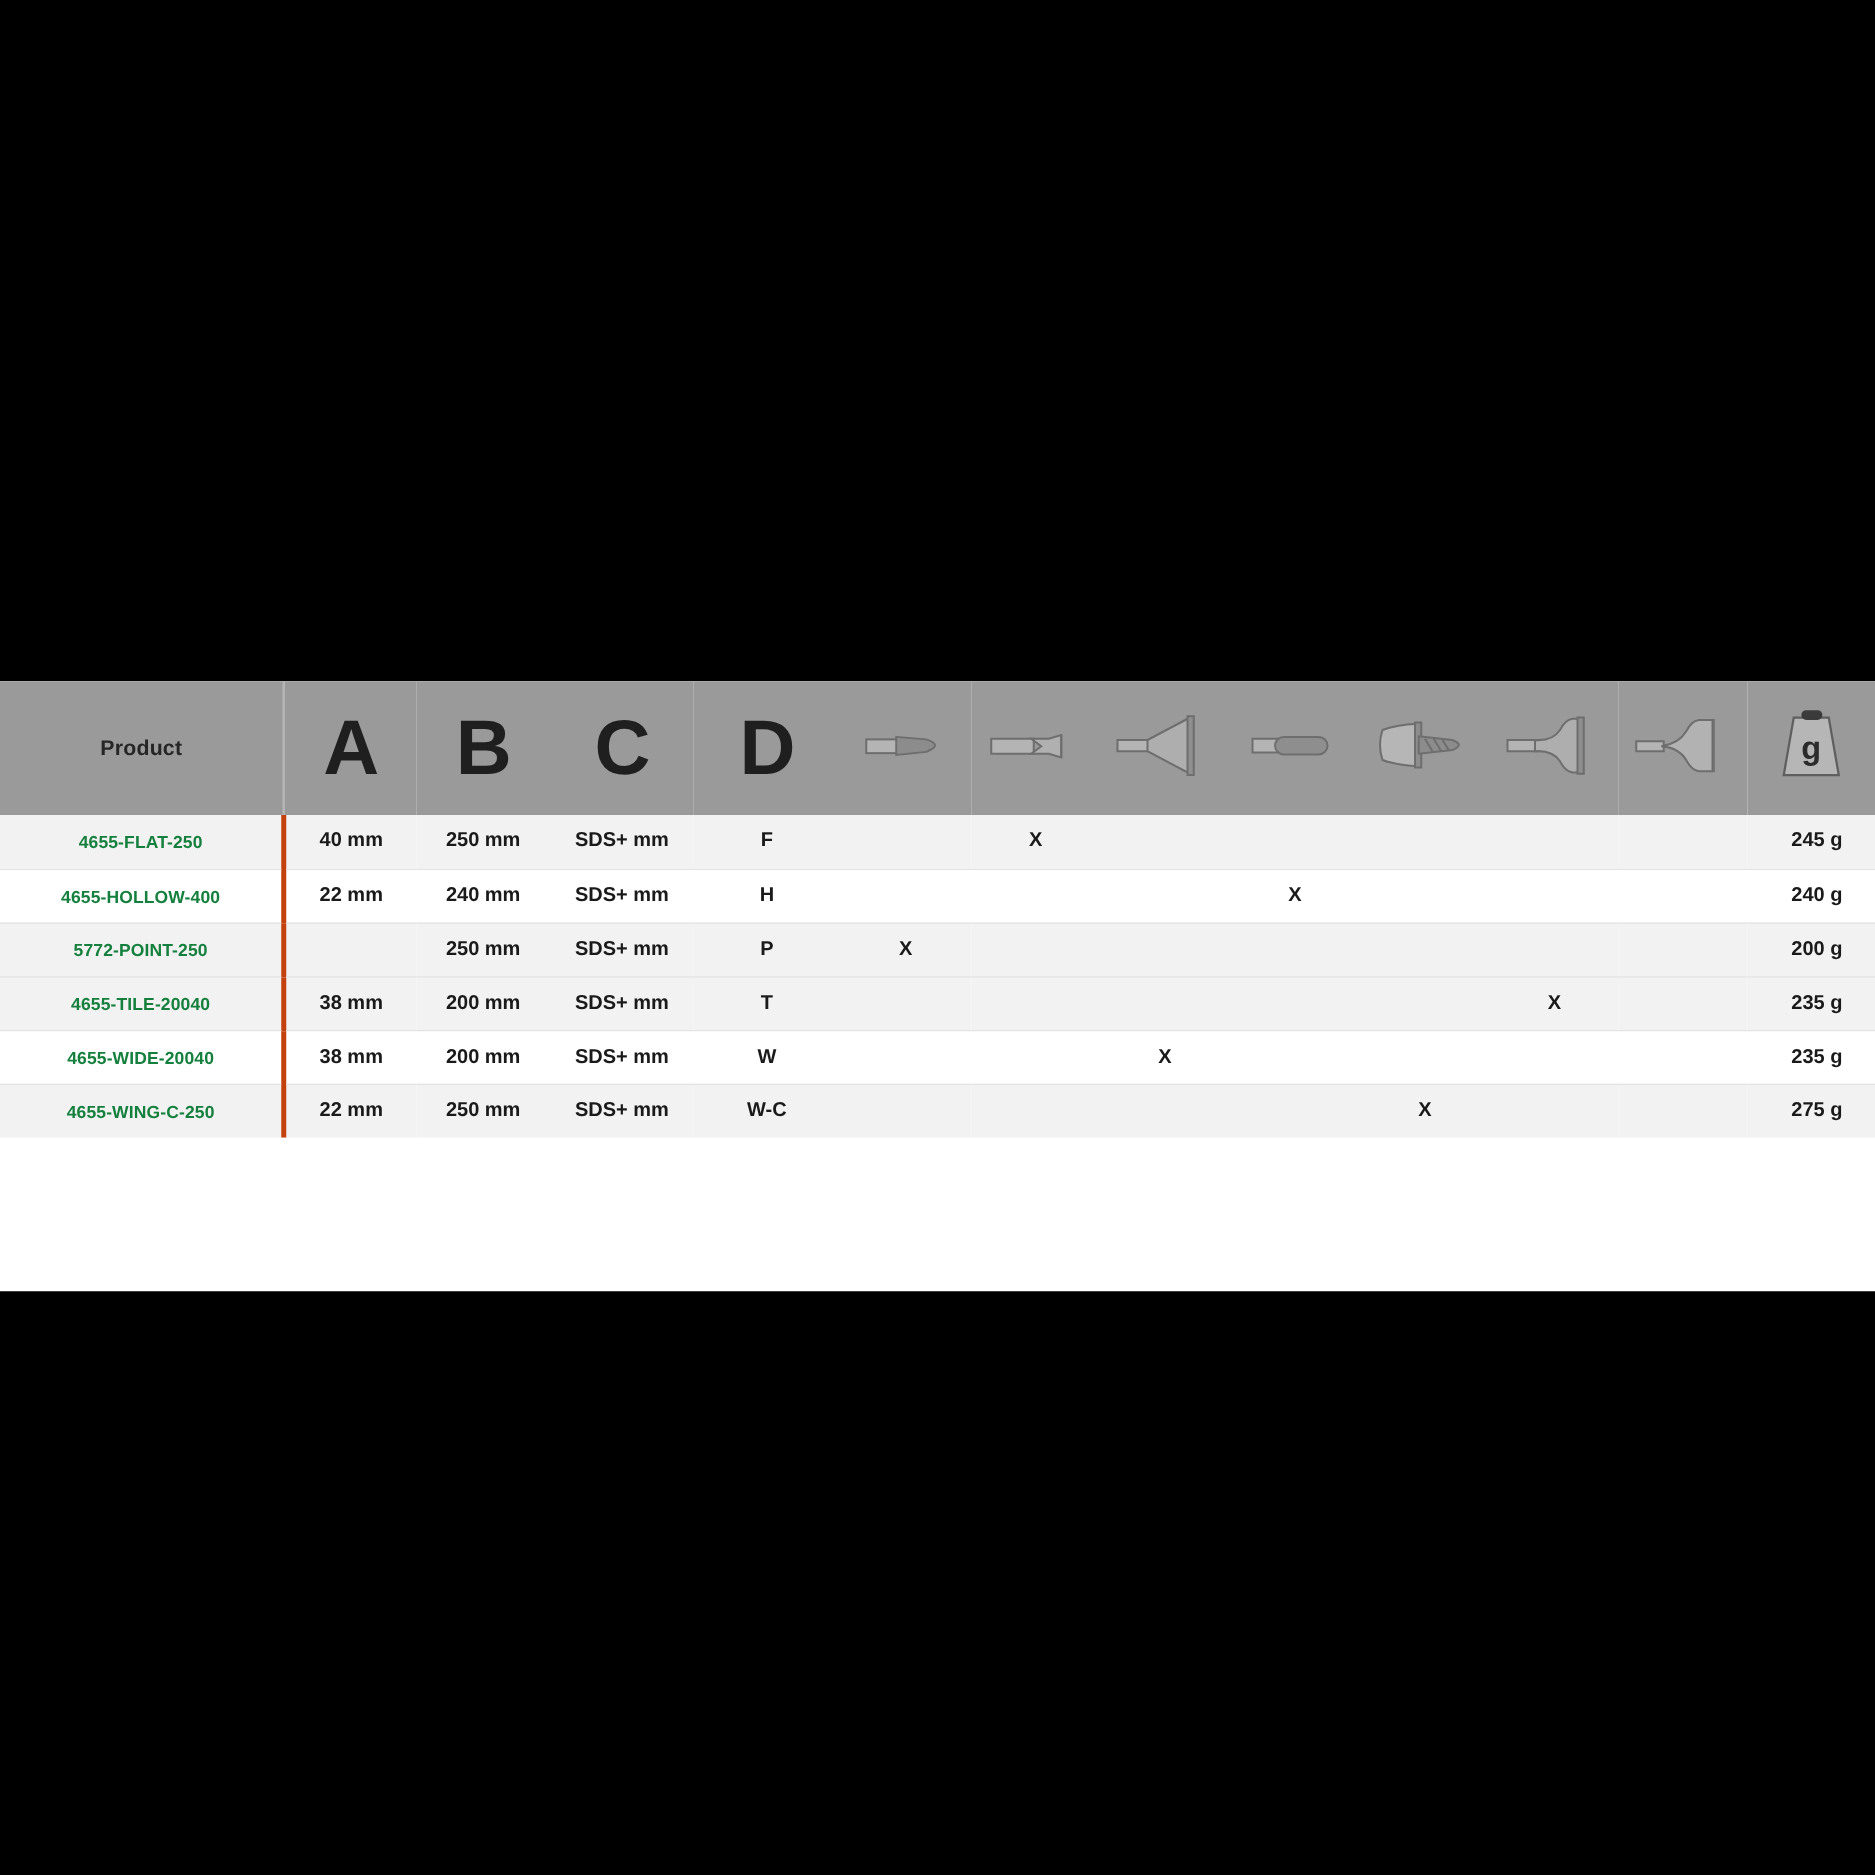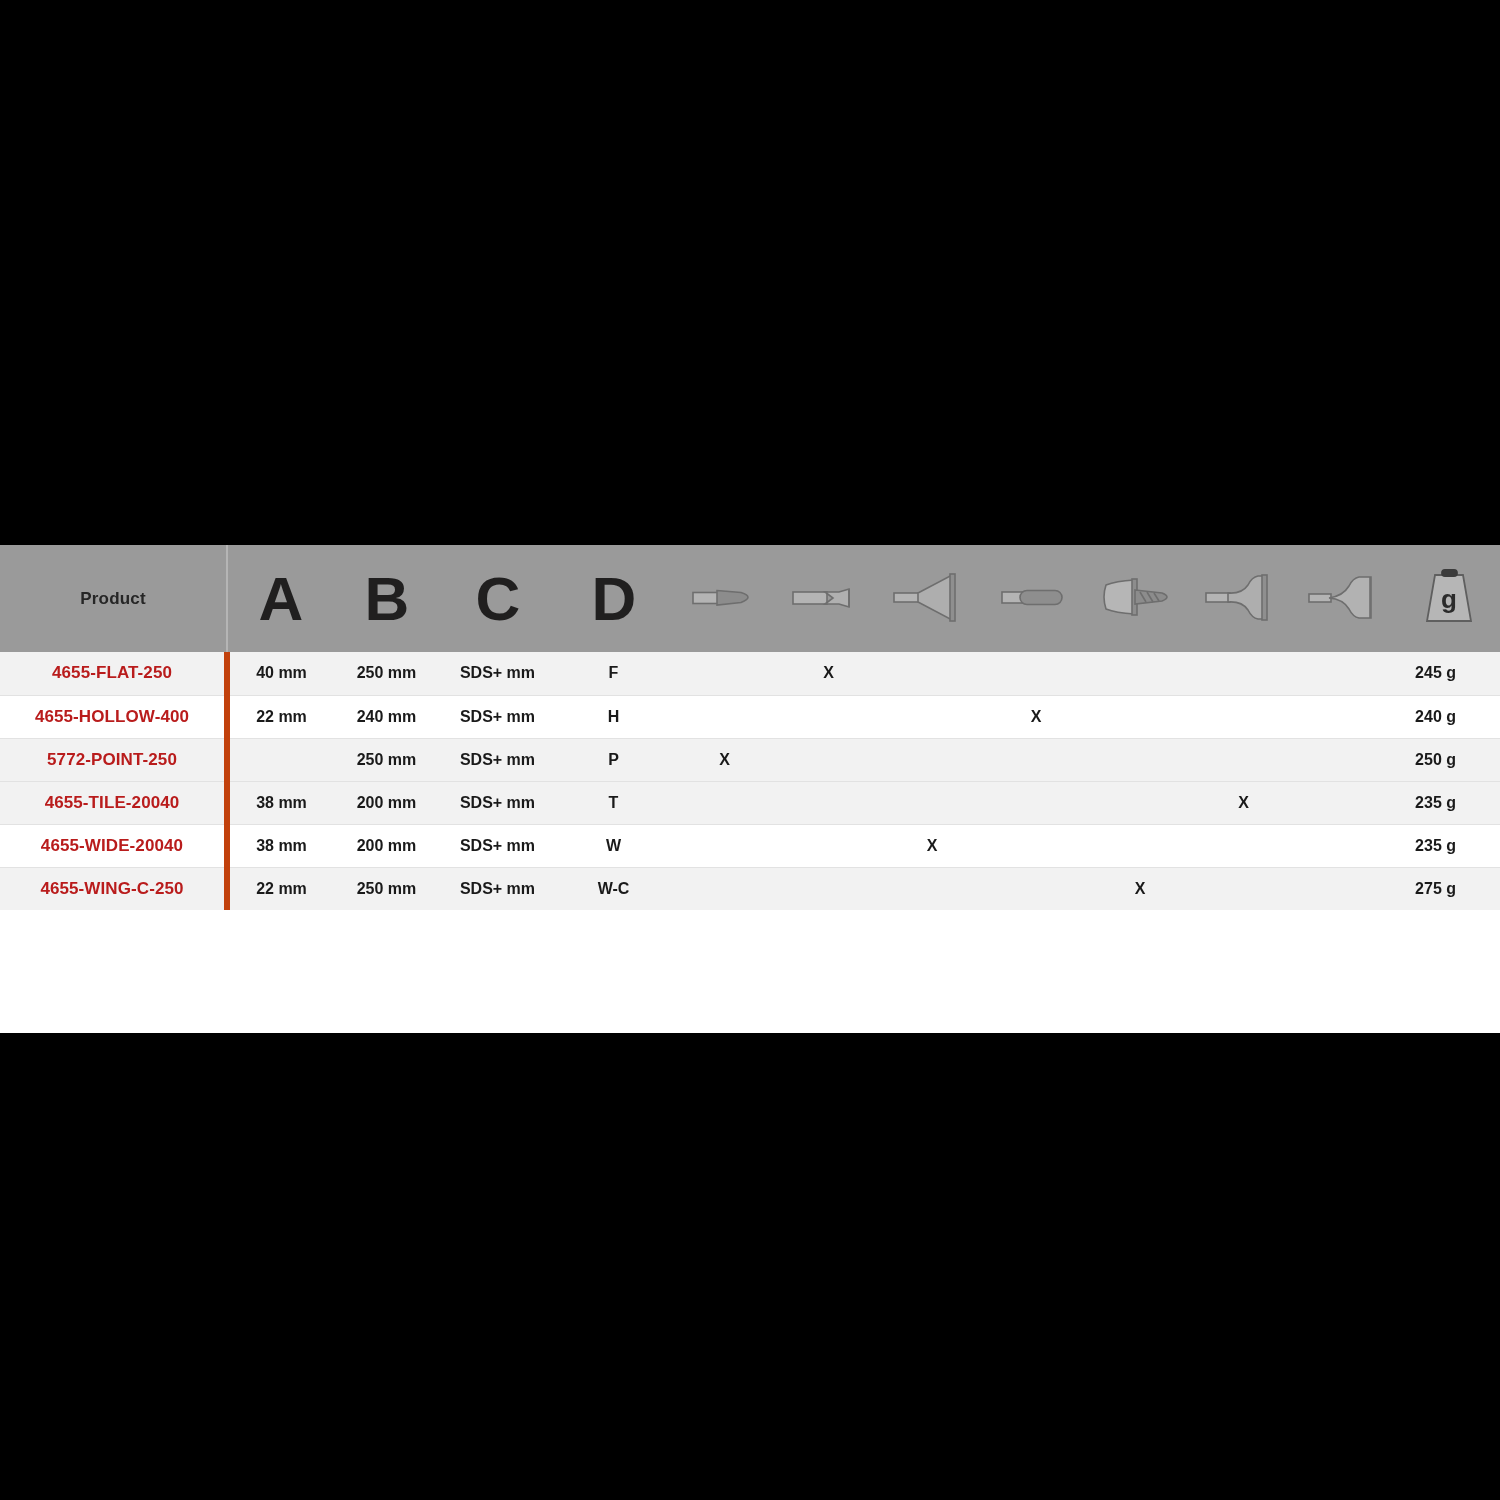--- a/index.html
+++ b/index.html
@@ -84,34 +84,34 @@
     padding: 0;
     margin: 0;
     vertical-align: middle;
     font-size: 16px;
     font-weight: bold;
     color: #1a1a1a;
     text-align: center;
     border-top: 1px solid #e2e2e2;
   }
   tbody td.product {
-    color: #b91c1c;
-    font-size: 17px;
-    font-weight: bold;
-    border-right: 6px solid #c2410c;
+    color: #15803d;
+    font-size: 14px;
+    font-weight: bold;
+    border-right: 4px solid #c2410c;
     letter-spacing: 0.1px;
   }
   tbody td.mark {
     font-size: 16px;
     font-weight: bold;
     color: #1a1a1a;
   }
   tbody td.weight {
     text-align: right;
-    padding-right: 44px;
+    padding-right: 26px;
     font-size: 16px;
   }
   tbody tr:first-child td { border-top: none; }
 </style>
 </head>
 <body>
 
 <div id="stage">
   <div class="table-wrap">
     <table class="spec">
@@ -273,21 +273,21 @@
             <td>250 mm</td>
             <td>SDS+ mm</td>
             <td>P</td>
             <td class="mark">X</td>
             <td class="mark"></td>
             <td class="mark"></td>
             <td class="mark"></td>
             <td class="mark"></td>
             <td class="mark"></td>
             <td class="mark"></td>
-            <td class="weight">250 g</td>
+            <td class="weight">200 g</td>
           </tr>
           <tr class="odd">
             <td class="product">4655-TILE-20040</td>
             <td>38 mm</td>
             <td>200 mm</td>
             <td>SDS+ mm</td>
             <td>T</td>
             <td class="mark"></td>
             <td class="mark"></td>
             <td class="mark"></td>

